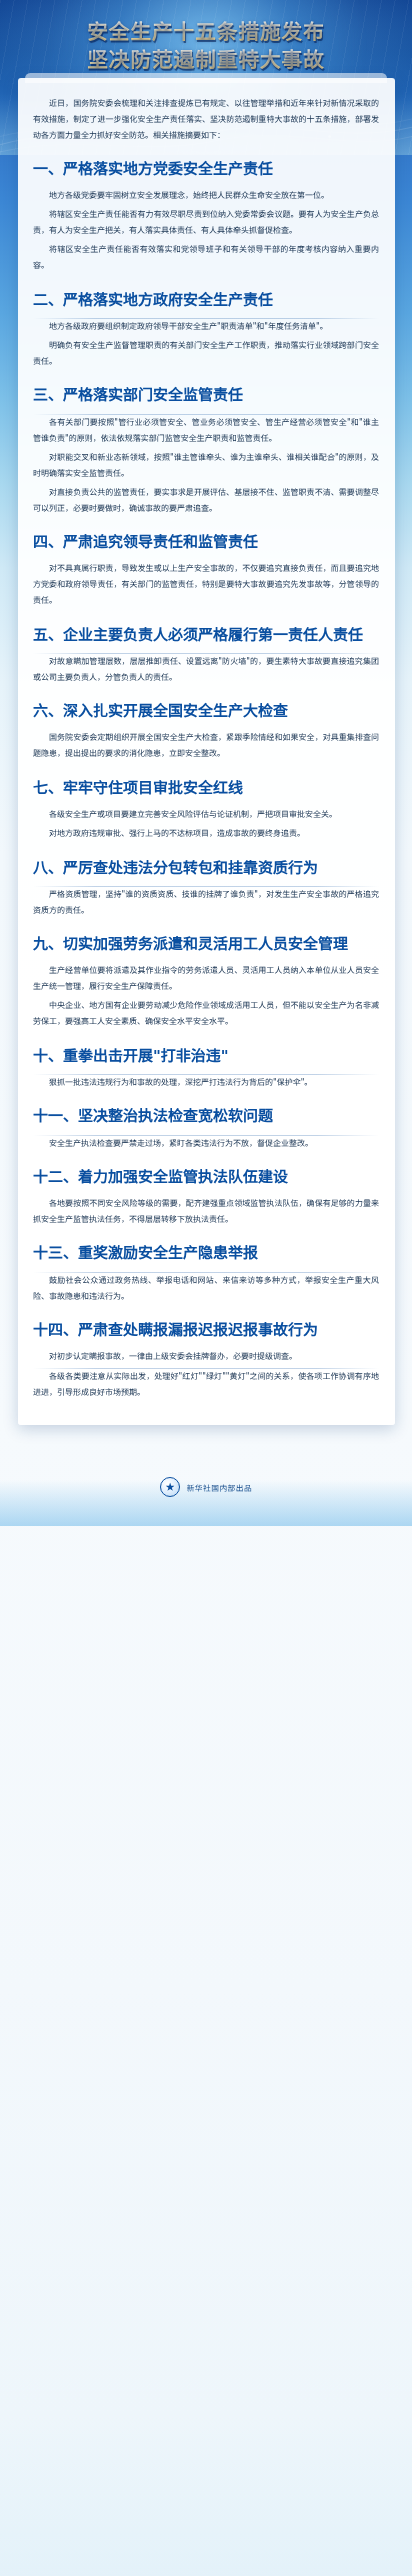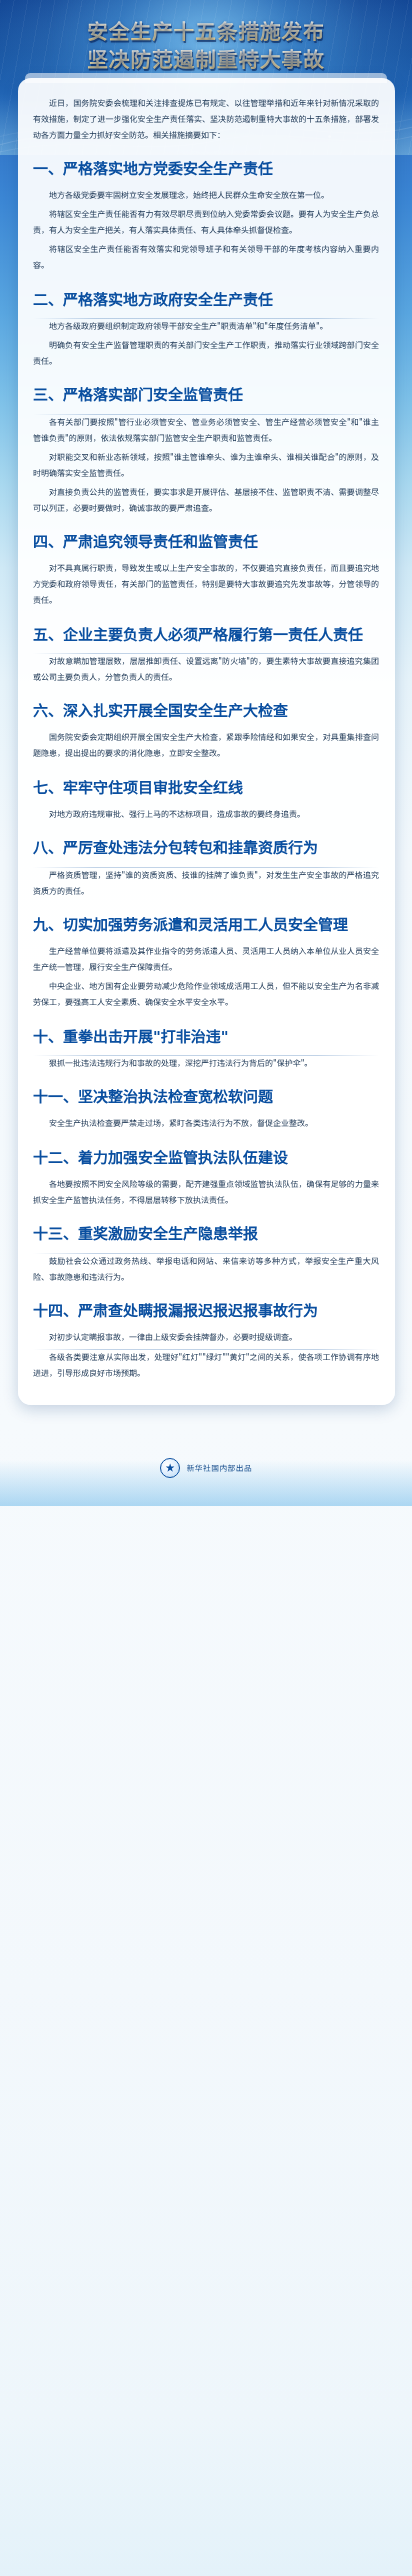--- a/index.html
+++ b/index.html
@@ -86,21 +86,21 @@
     padding:0 15.5px;
     filter:blur(0.5px);
     transform:translate(1px,1.5px);
   }
 
   
   .card {
     position:relative;
     margin:-77px 17.5px 0 17.5px;
     background:rgba(255,255,255,0.93);
-    border-radius:13px;
+    border-radius:3px;
     box-shadow:0 3.1px 14.4px rgba(15,60,120,0.22);
     padding:17.5px 15.5px 20.6px 15.5px;
     z-index:6;
   }
   .card:before{
     content:"";
     position:absolute; left:7.2px; right:7.2px; top:-4.6px; height:9.3px;
     background:rgba(255,255,255,0.55);
     border-radius:5.2px 5.2px 0 0;
     z-index:-1;
@@ -213,20 +213,21 @@
         <div class="divider"></div>
         <p class="body">对不具真属行职责，导致发生或以上生产安全事故的，不仅要追究直接负责任，而且要追究地方党委和政府领导责任，有关部门的监管责任，特别是要特大事故要追究先发事故等，分管领导的责任。</p>
         <h2 class="sec">五、企业主要负责人必须严格履行第一责任人责任</h2>
         <div class="divider"></div>
         <p class="body">对故意瞒加管理层数，层层推卸责任、设置远离"防火墙"的，要生素特大事故要直接追究集团或公司主要负责人，分管负责人的责任。</p>
         <h2 class="sec">六、深入扎实开展全国安全生产大检查</h2>
         <div class="divider"></div>
         <p class="body">国务院安委会定期组织开展全国安全生产大检查，紧跟季险情经和如果安全，对具重集排查问题隐患，提出提出的要求的消化隐患，立即安全整改。</p>
         <h2 class="sec">七、牢牢守住项目审批安全红线</h2>
         <div class="divider"></div>
+        <p class="body">各级安全生产或项目要建立完善安全风险评估与论证机制，严把项目审批安全关。</p>
         <p class="body">对地方政府违规审批、强行上马的不达标项目，造成事故的要终身追责。</p>
         <h2 class="sec">八、严厉查处违法分包转包和挂靠资质行为</h2>
         <div class="divider"></div>
         <p class="body">严格资质管理，坚持"谁的资质资质、技谁的挂牌了谁负责"，对发生生产安全事故的严格追究资质方的责任。</p>
         <h2 class="sec">九、切实加强劳务派遣和灵活用工人员安全管理</h2>
         <div class="divider"></div>
         <p class="body">生产经营单位要将派遣及其作业指令的劳务派遣人员、灵活用工人员纳入本单位从业人员安全生产统一管理，履行安全生产保障责任。</p>
         <p class="body">中央企业、地方国有企业要劳动减少危险作业领域成活用工人员，但不能以安全生产为名非减劳保工，要强高工人安全素质、确保安全水平安全水平。</p>
         <h2 class="sec">十、重拳出击开展"打非治违"</h2>
         <div class="divider"></div>

